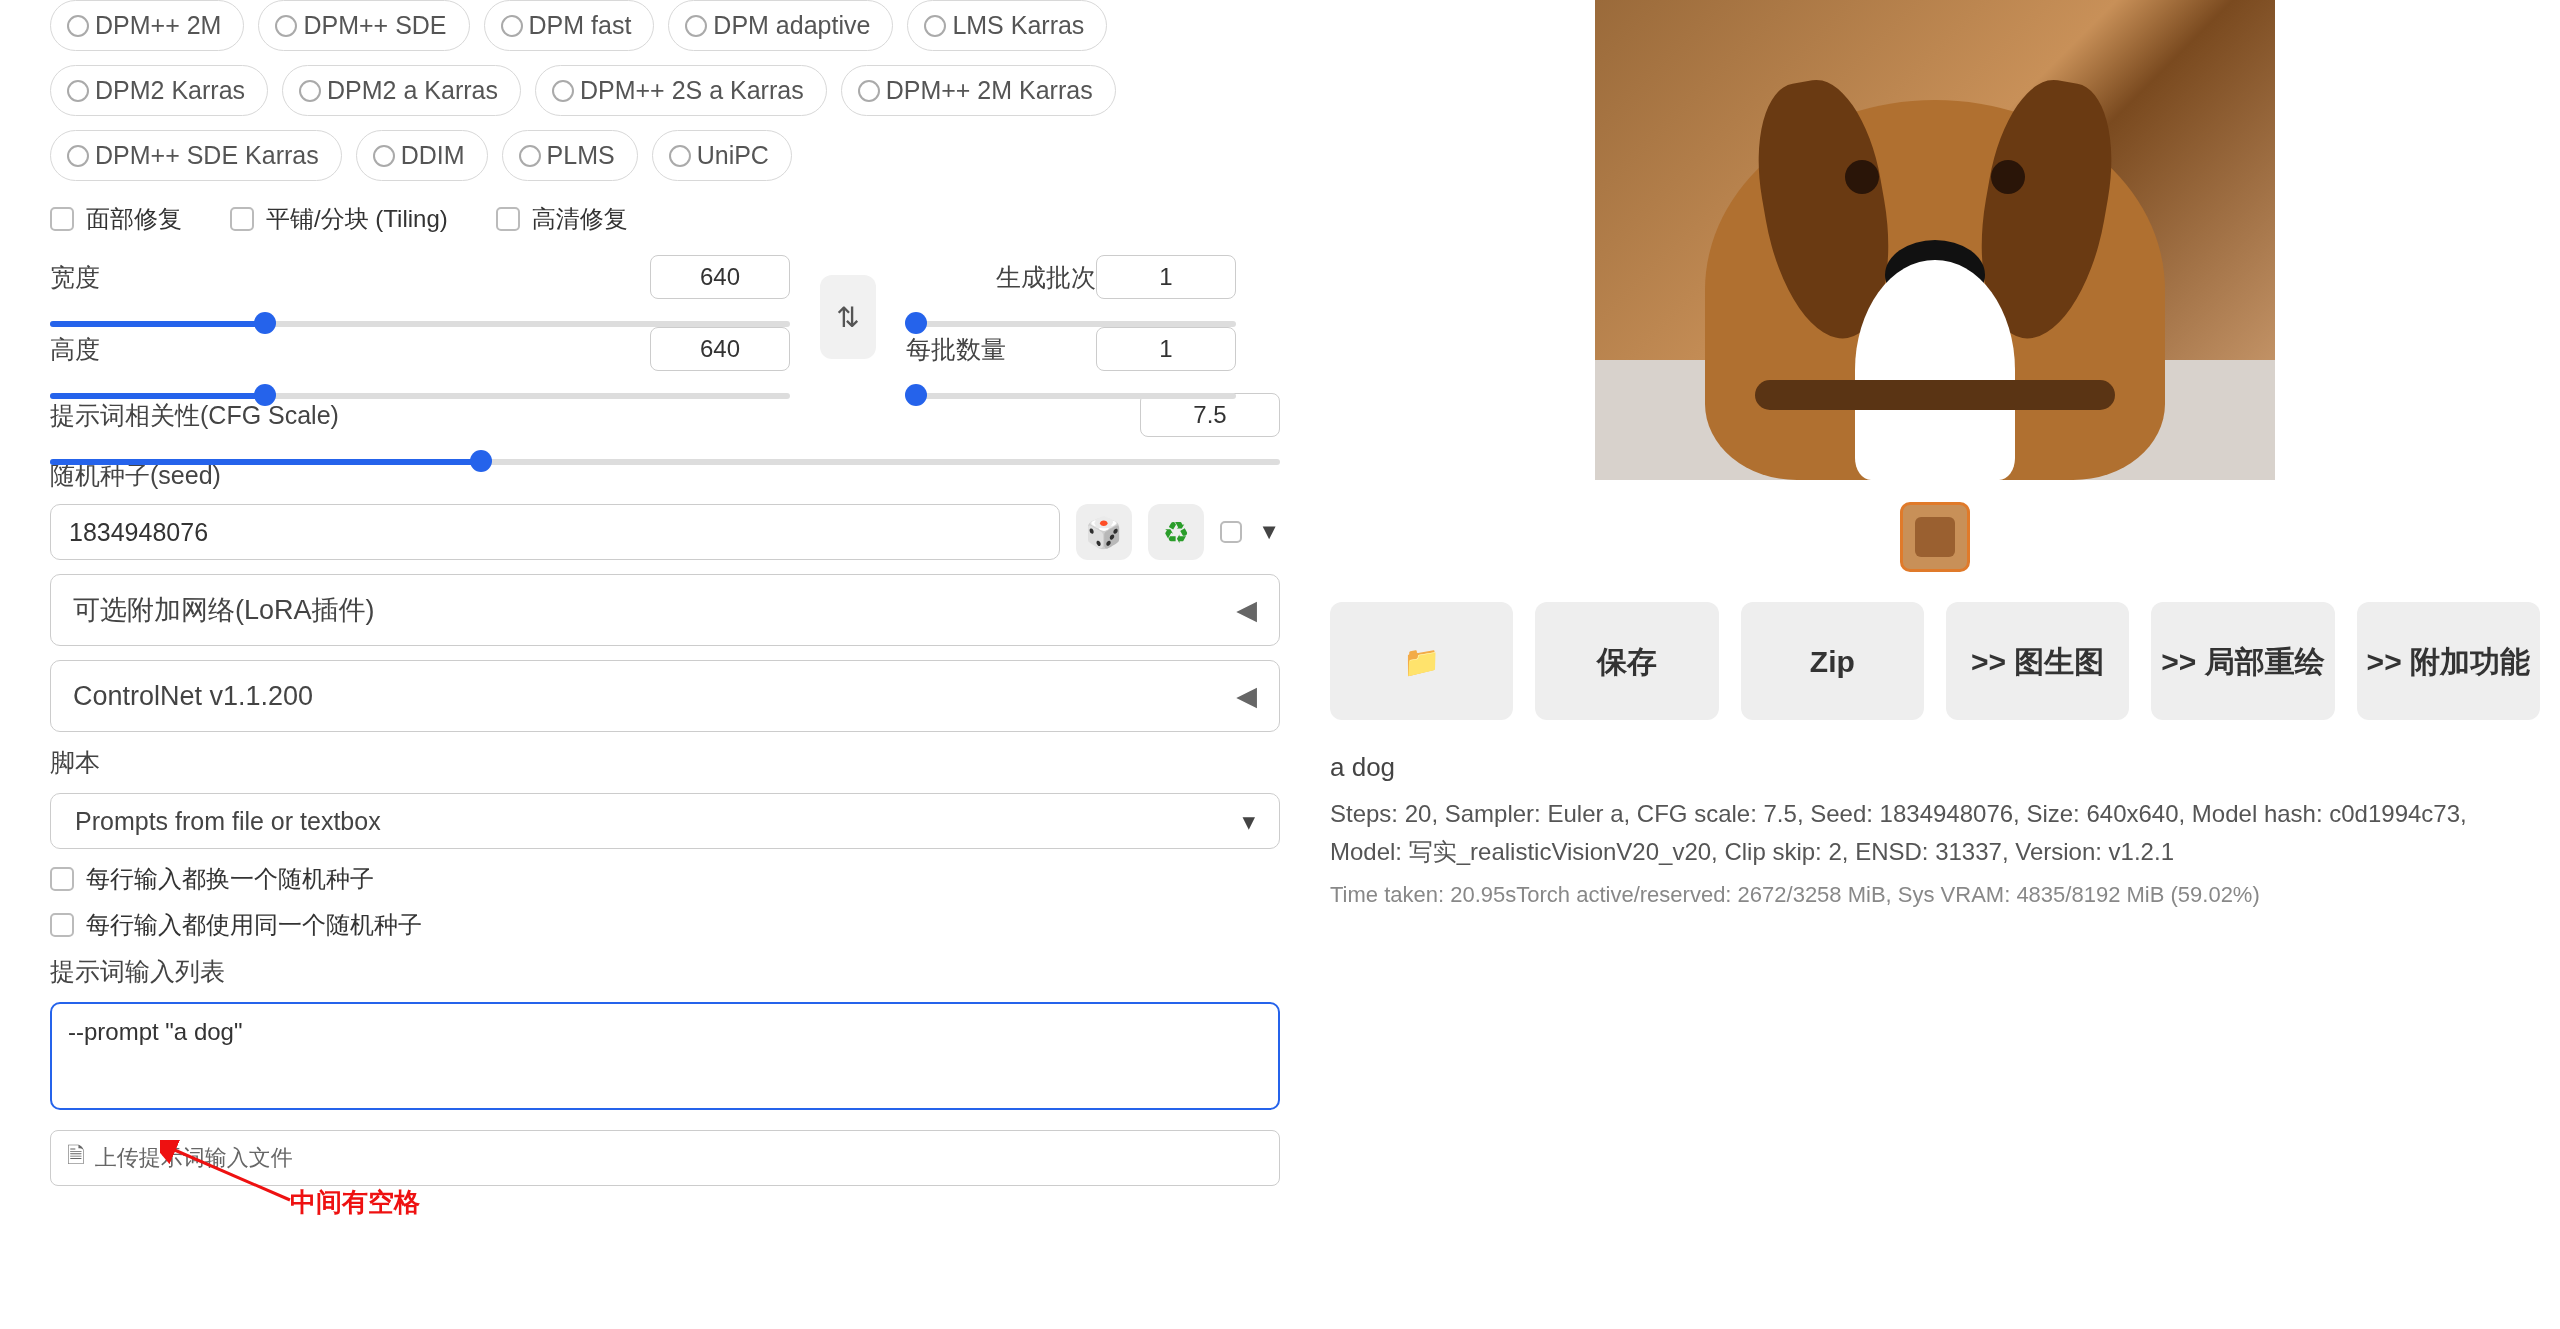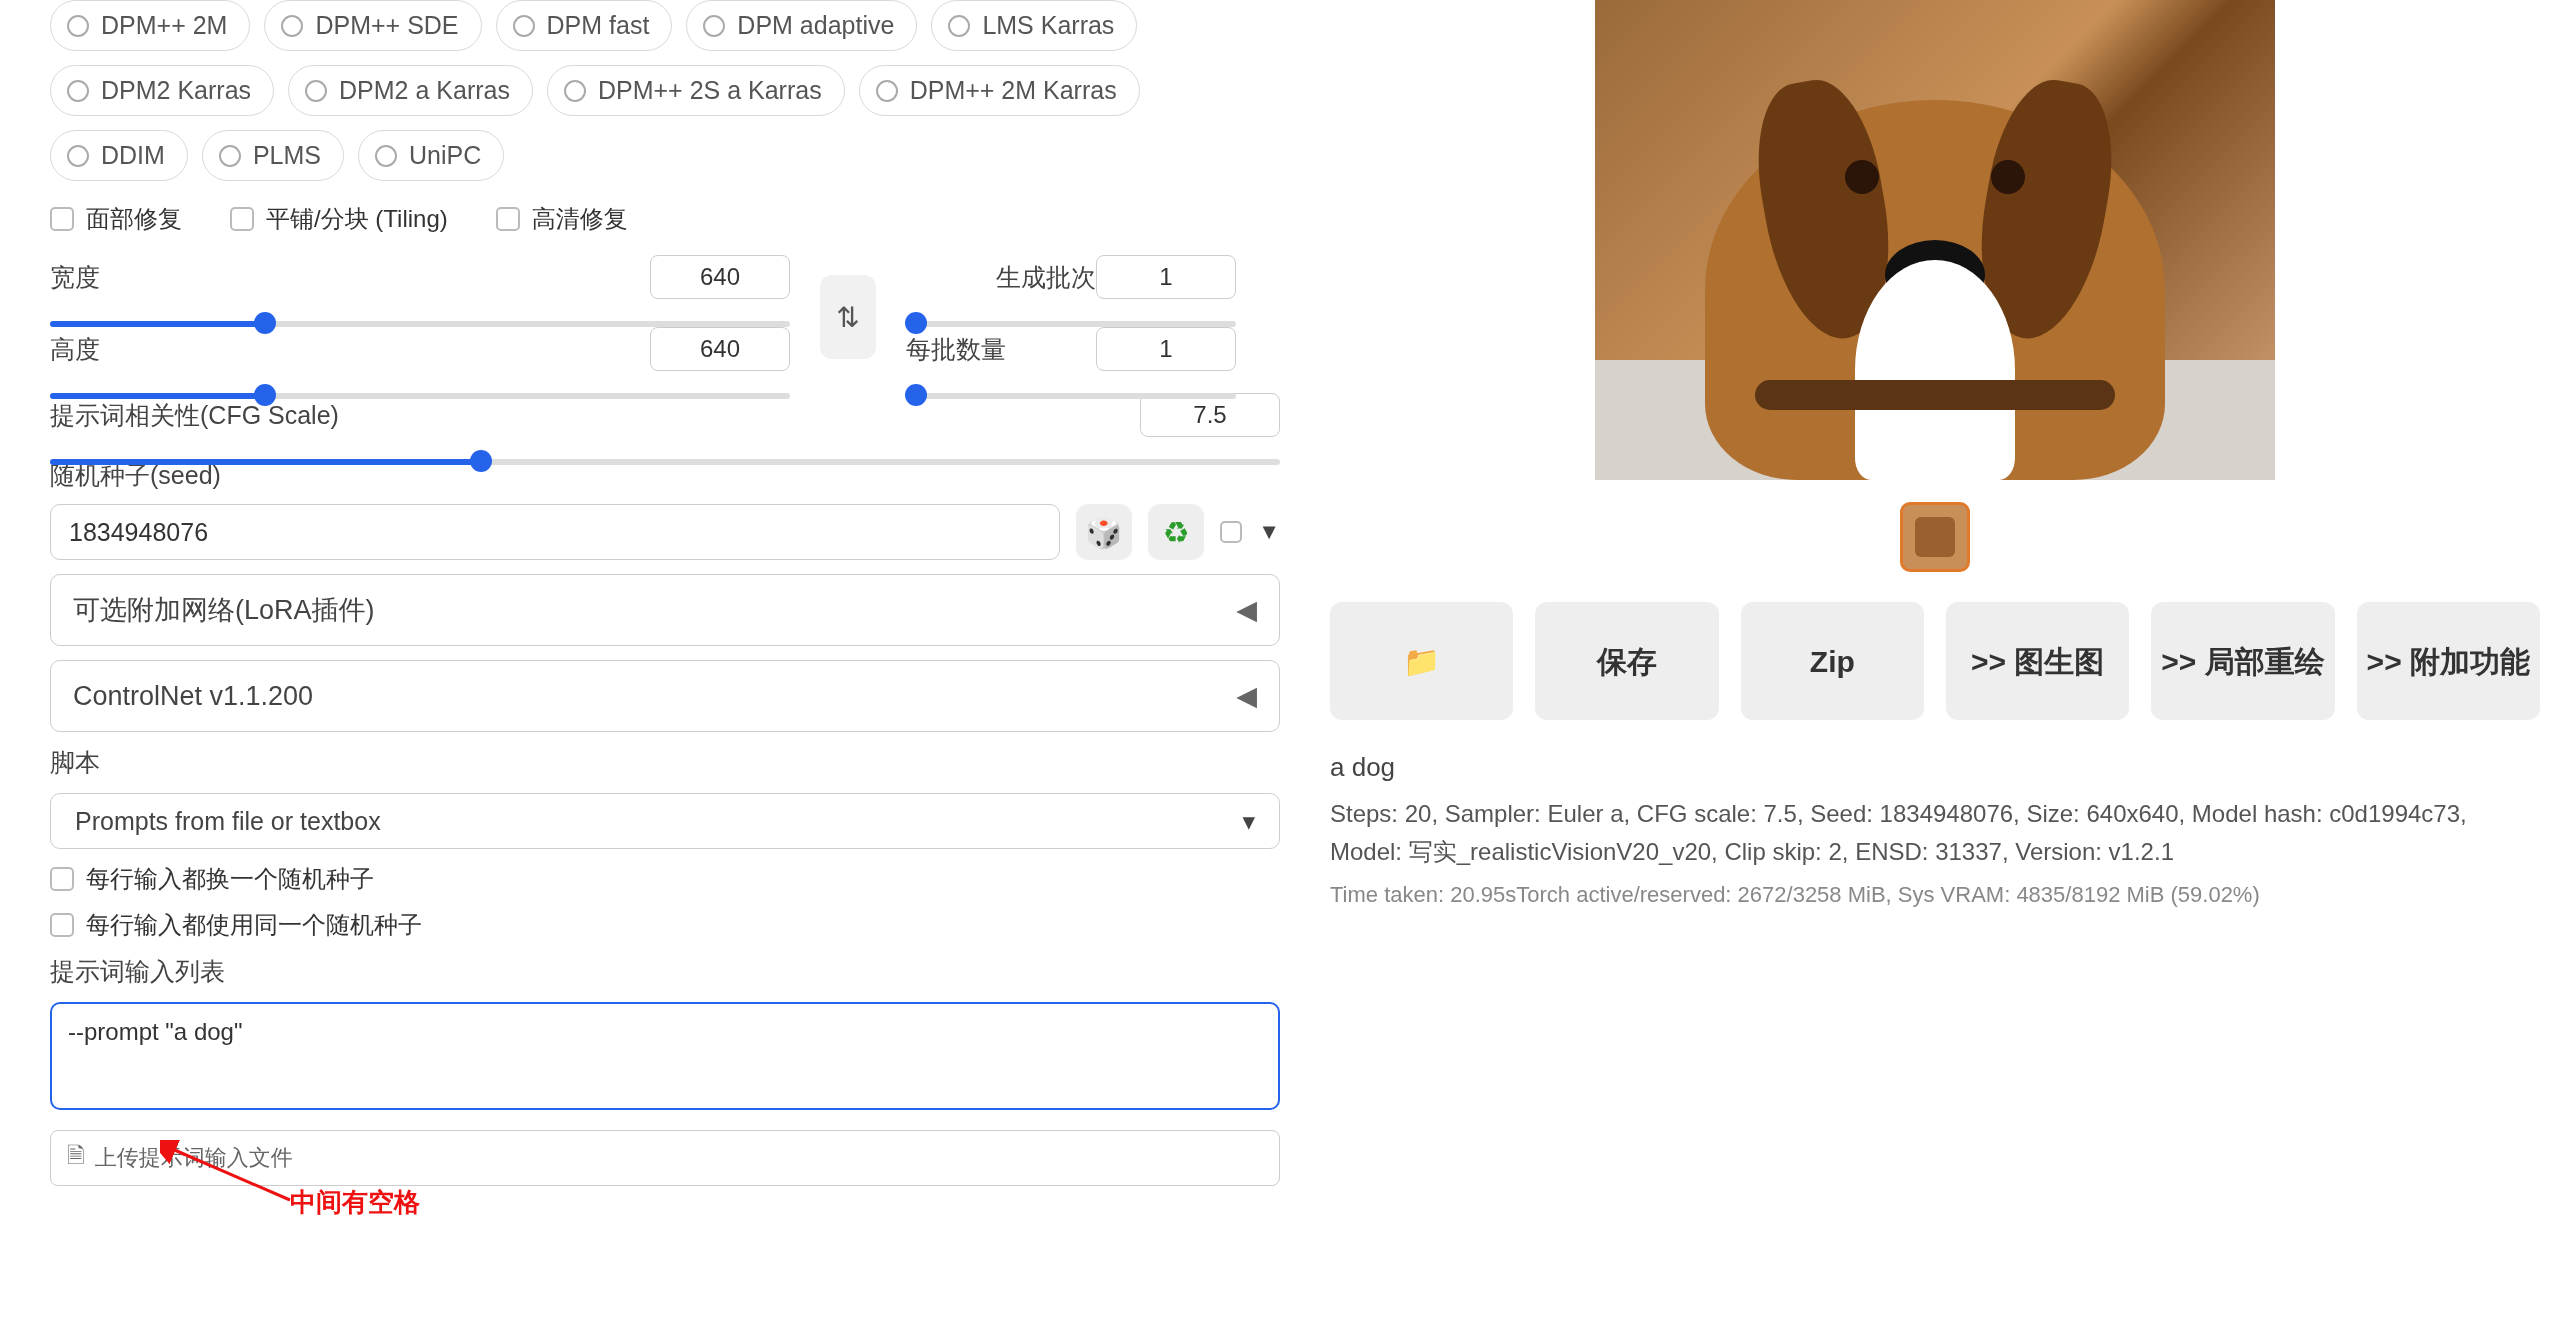--- a/index.html
+++ b/index.html
@@ -2,21 +2,21 @@
 <html><head>
 <meta charset="utf-8">
 <style>
 *{box-sizing:border-box;margin:0;padding:0}
 body{font-family:-apple-system,BlinkMacSystemFont,"Segoe UI",Arial,sans-serif;font-size:24px;color:#333;background:#fff;width:2560px;height:1329px;overflow:hidden;position:relative}
 .wrap{display:flex;gap:20px;padding:0 50px 0 50px}
 .left{flex:0 0 1230px;display:flex;flex-direction:column;gap:14px}
 .right{flex:0 0 1240px;padding-left:30px}
 
 .radio-group{display:flex;flex-wrap:wrap;gap:14px}
-.radio-chip{border:1px solid #d8d8d8;border-radius:26px;padding:10px 22px 10px 16px;display:inline-flex;align-items:center;gap:12px;background:#fff;cursor:pointer;font-size:25px;color:#555}
+.radio-chip{border:1px solid #d8d8d8;border-radius:26px;padding:10px 22px 10px 16px;display:inline-flex;align-items:center;gap:6px;background:#fff;cursor:pointer;font-size:25px;color:#555}
 .radio-dot{width:22px;height:22px;border:2px solid #aaa;border-radius:50%;flex-shrink:0}
 
 .cb-row{display:flex;gap:48px;margin-top:8px}
 .cb{display:inline-flex;align-items:center;gap:12px;cursor:pointer}
 .cb-box{width:24px;height:24px;border:2px solid #bbb;border-radius:5px}
 
 .slrow{display:flex;gap:30px;align-items:flex-start;margin-top:6px}
 .slcol{display:flex;flex-direction:column;gap:8px;flex:1}
 .lbl{font-size:25px;color:#444}
 .numbox{width:140px;height:44px;border:1px solid #ccc;border-radius:8px;display:flex;align-items:center;justify-content:center;font-size:24px;color:#333}
@@ -99,20 +99,24 @@
           <span class="radio-dot"></span>
           <span>DPM2 a Karras</span>
         </label>
   <label class="radio-chip">
           <span class="radio-dot"></span>
           <span>DPM++ 2S a Karras</span>
         </label>
   <label class="radio-chip">
           <span class="radio-dot"></span>
           <span>DPM++ 2M Karras</span>
+        </label>
+  <label class="radio-chip">
+          <span class="radio-dot"></span>
+          <span>DPM++ SDE Karras</span>
         </label>
   <label class="radio-chip">
           <span class="radio-dot"></span>
           <span>DDIM</span>
         </label>
   <label class="radio-chip">
           <span class="radio-dot"></span>
           <span>PLMS</span>
         </label>
   <label class="radio-chip">

